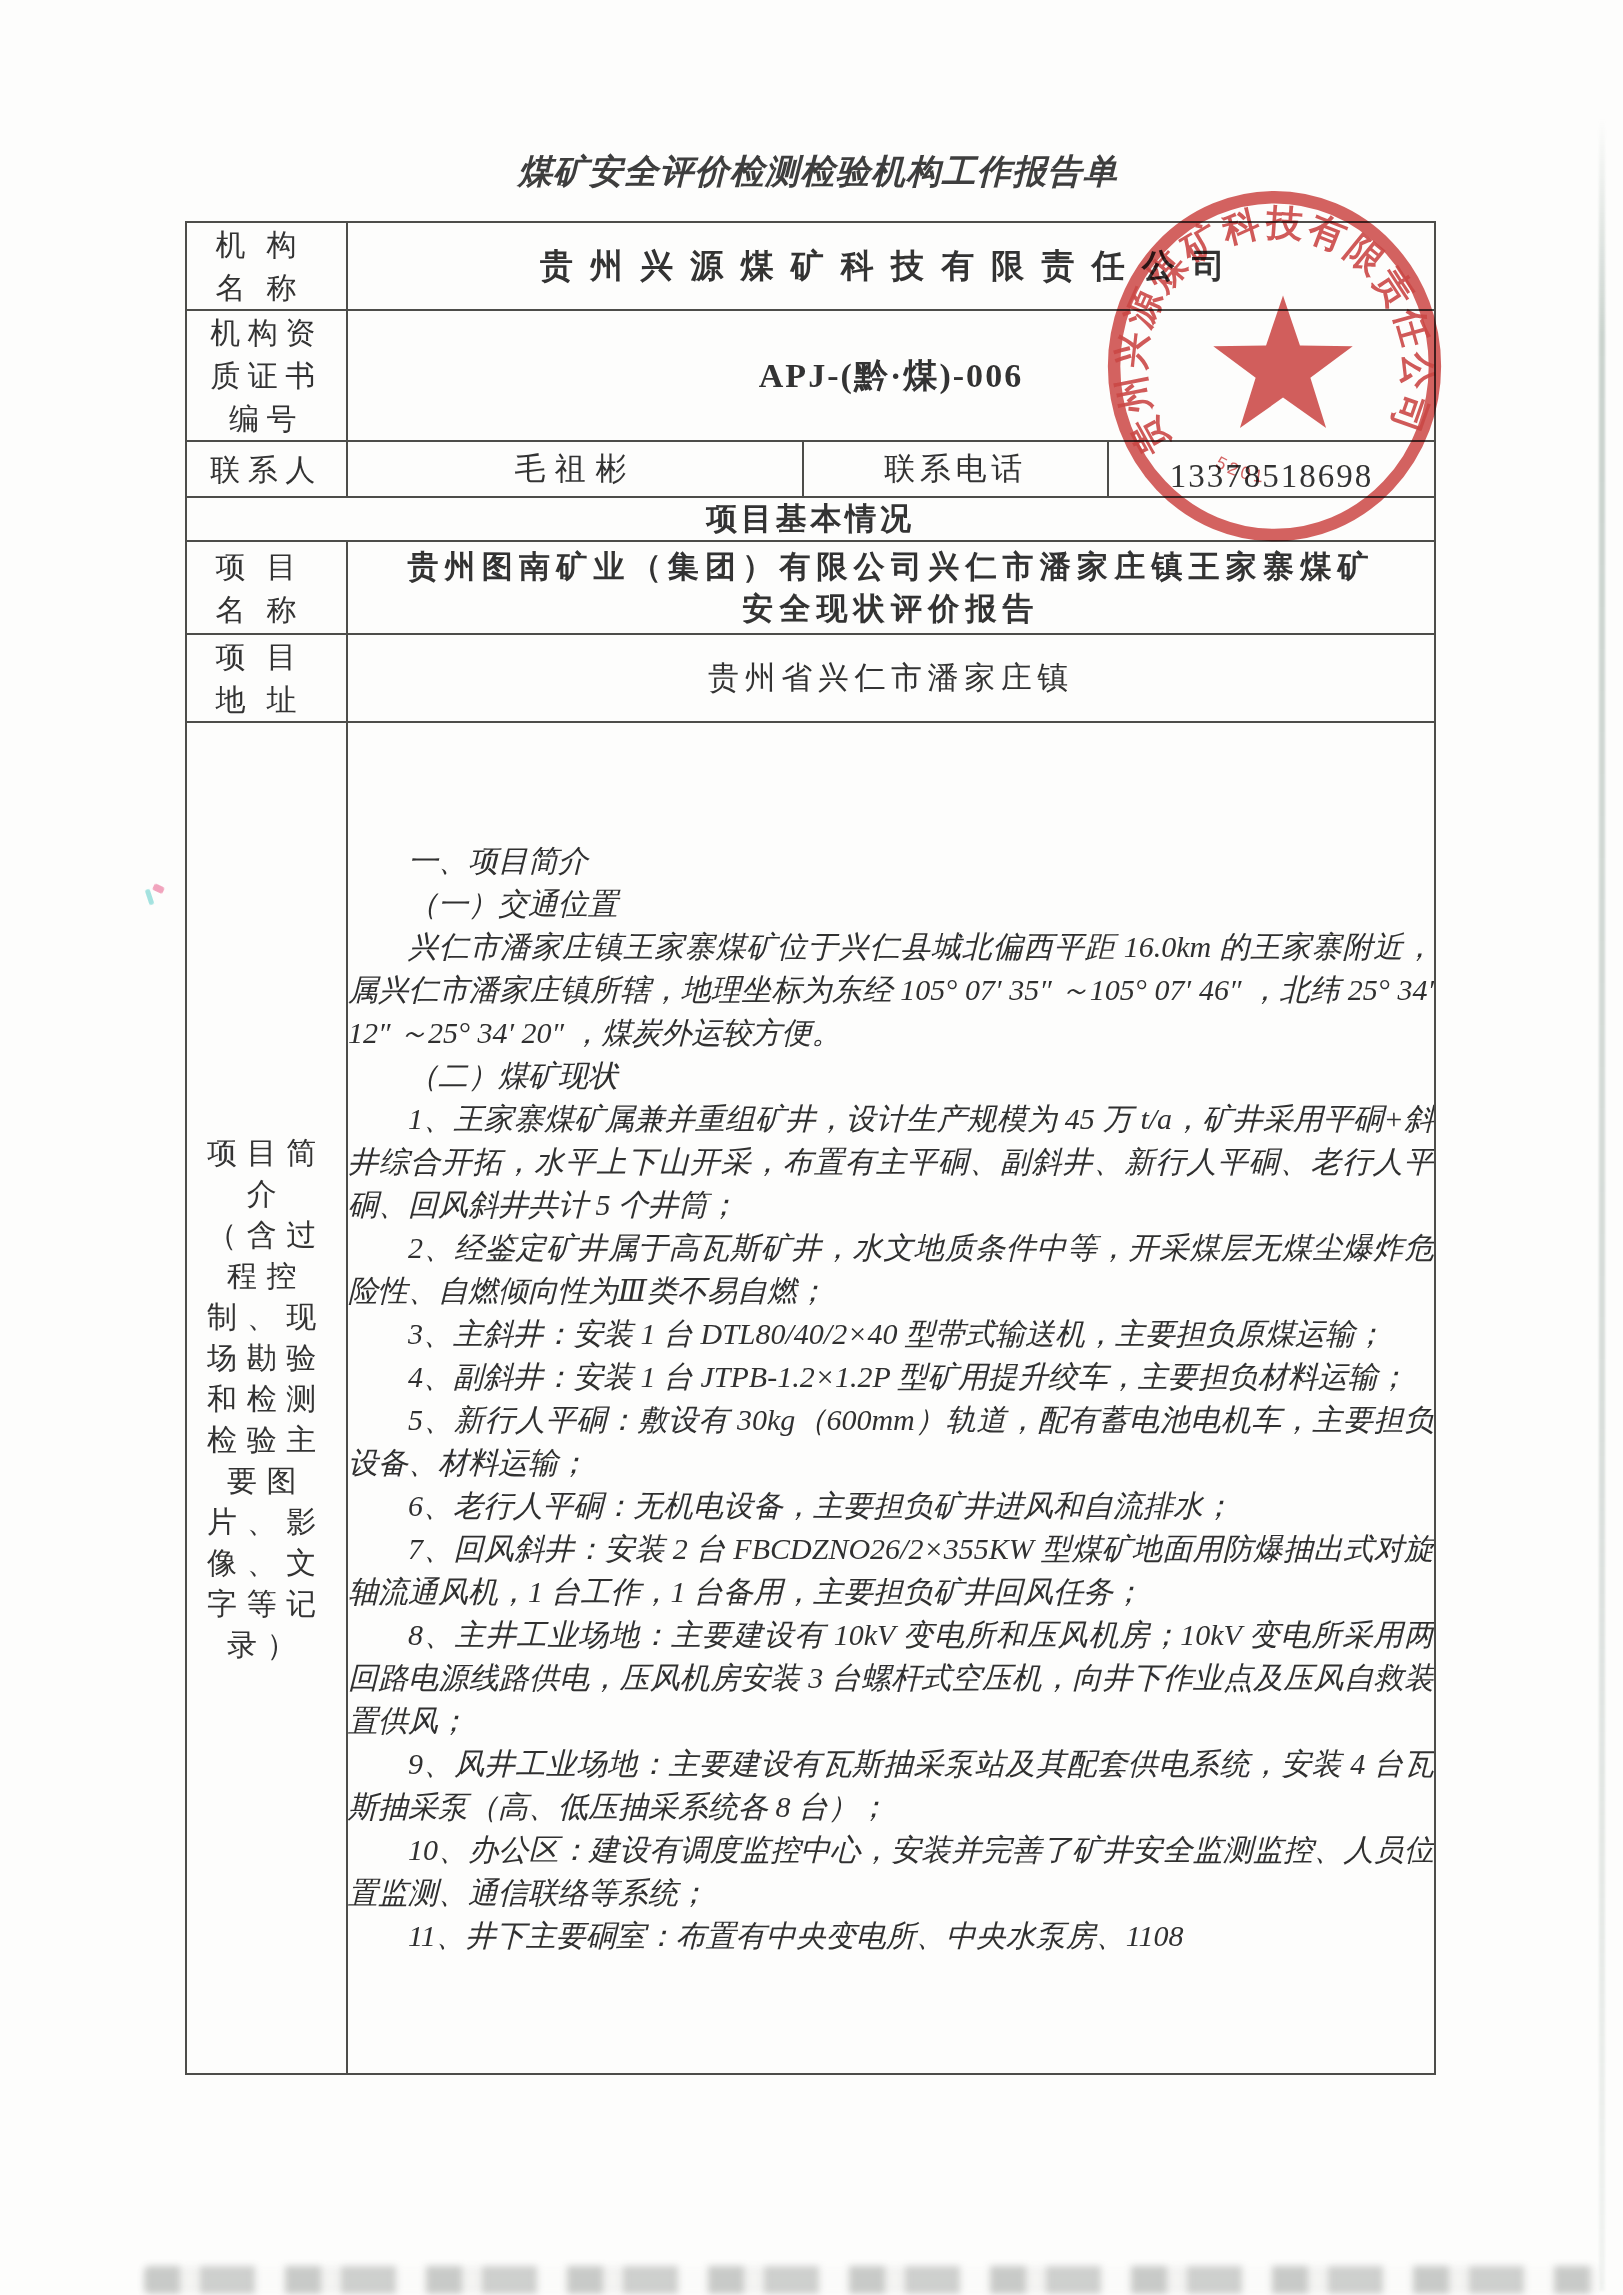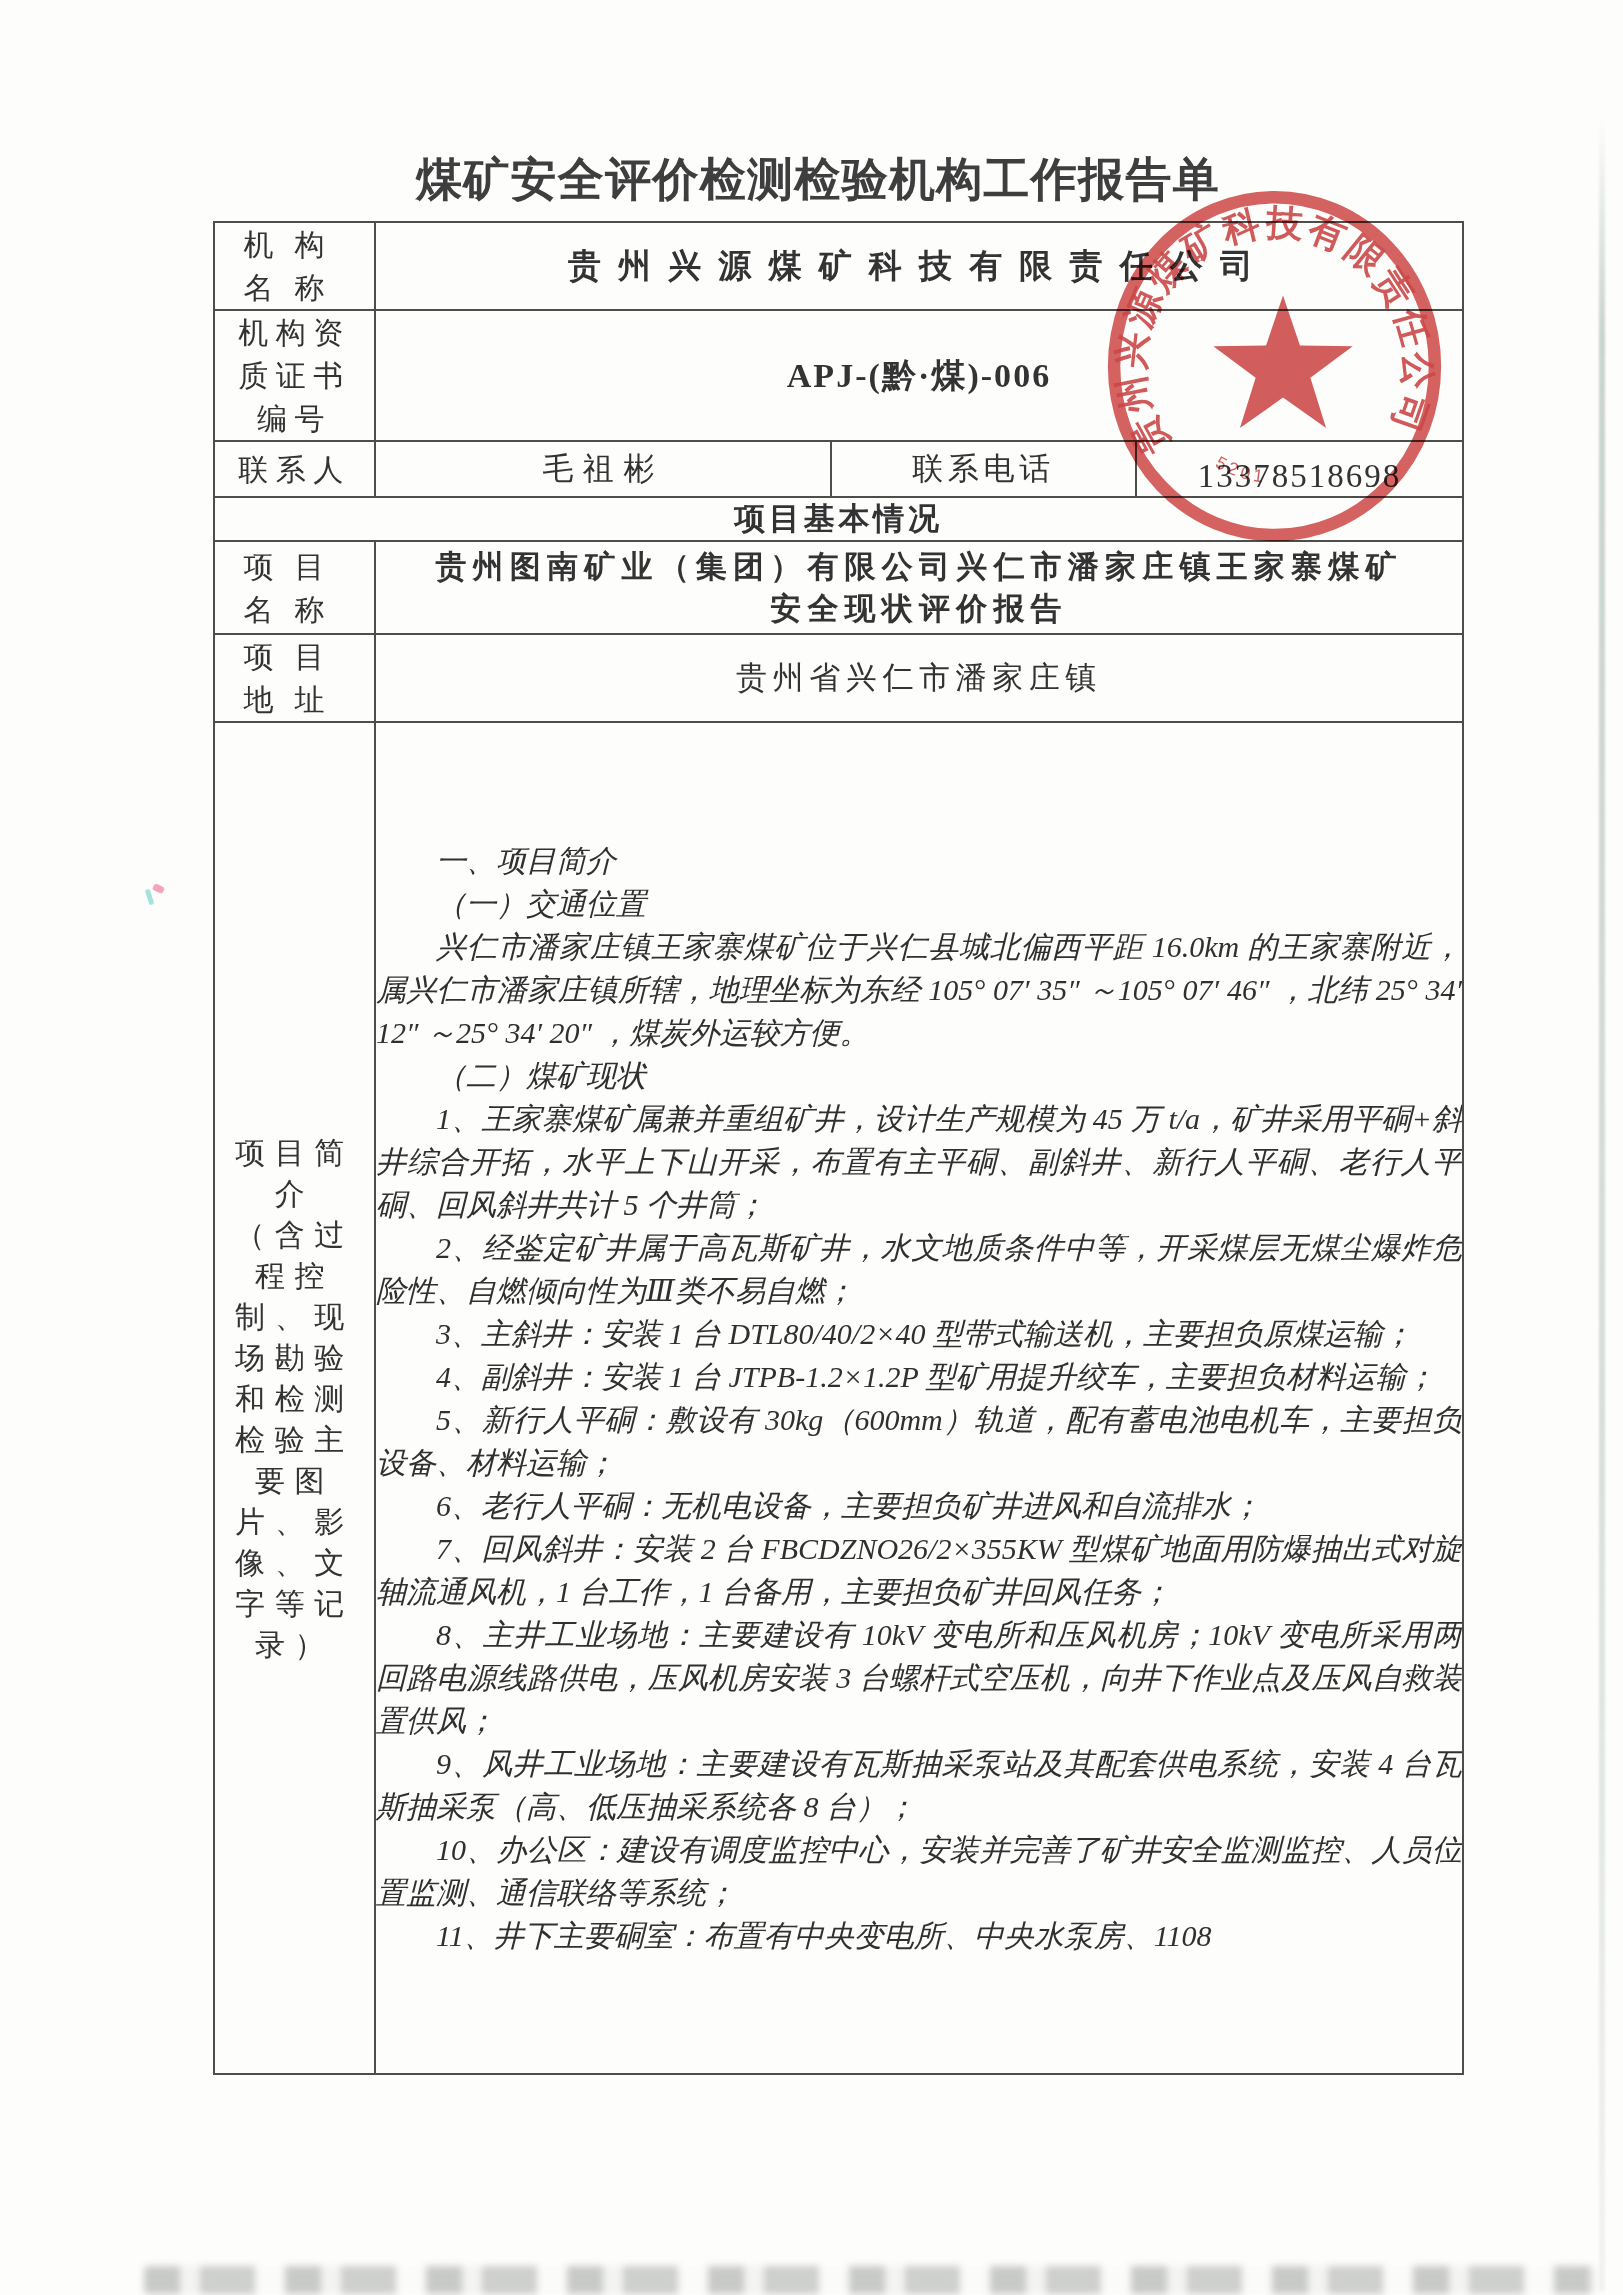--- a/index.html
+++ b/index.html
@@ -6,27 +6,28 @@
   body{
     width:1623px;height:2295px;position:relative;background:#fdfdfc;
     font-family:"Liberation Serif","DejaVu Serif",serif;color:#333;
     overflow:hidden;
   }
   .page{position:absolute;inset:0;}
   
   .doc-title{
     position:absolute;left:191px;top:149px;width:1254px;
     text-align:center;font-family:"Liberation Sans","DejaVu Sans",sans-serif;
-    font-size:46px;font-weight:700;color:#3e3e3e;letter-spacing:1.3px;
+    font-size:34px;font-weight:700;color:#3e3e3e;letter-spacing:1.3px;
     white-space:nowrap;
+    font-style:italic;
   }
   
   table.report{
     position:absolute;left:185px;top:221px;width:1249px;
-    border-collapse:collapse;table-layout:fixed;margin-left:28px;
+    border-collapse:collapse;table-layout:fixed;
   }
   table.report td{
     border:2.6px solid #4d4d4a;vertical-align:middle;text-align:center;
     padding:0;color:#333;
   }
   tr.r1{height:86px;} tr.r2{height:108px;} tr.r3{height:56px;padding-left:20px;}
   tr.r4{height:43px;}  tr.r5{height:93px;} tr.r6{height:86px;}
   tr.r7{height:1352px;}
   .lab{font-size:30px;line-height:43px;white-space:pre-line;letter-spacing:0.25em;}
   .lab-wide{letter-spacing:0.7em;}

